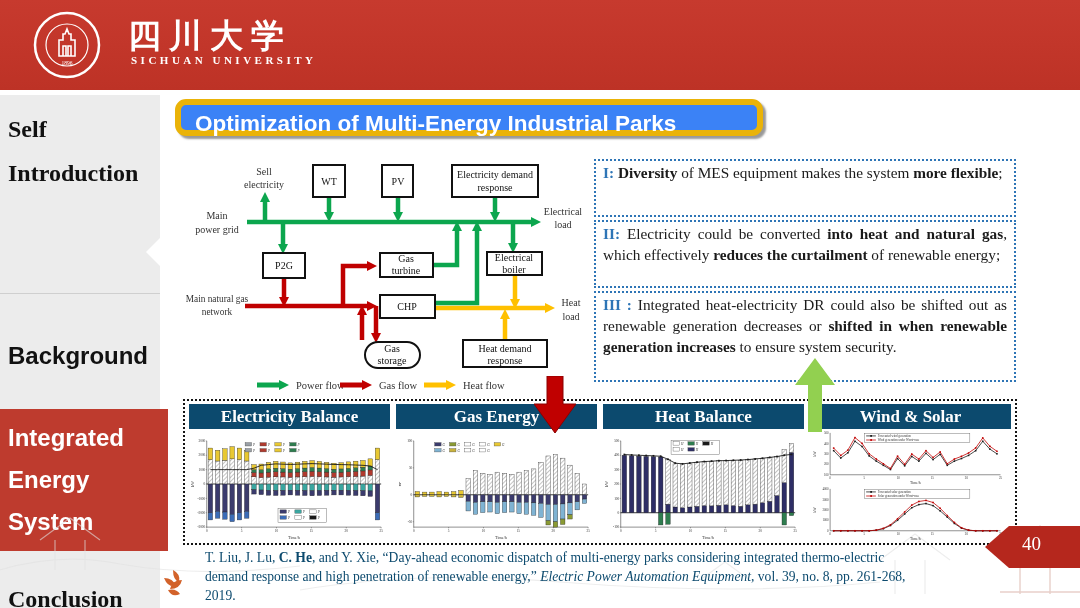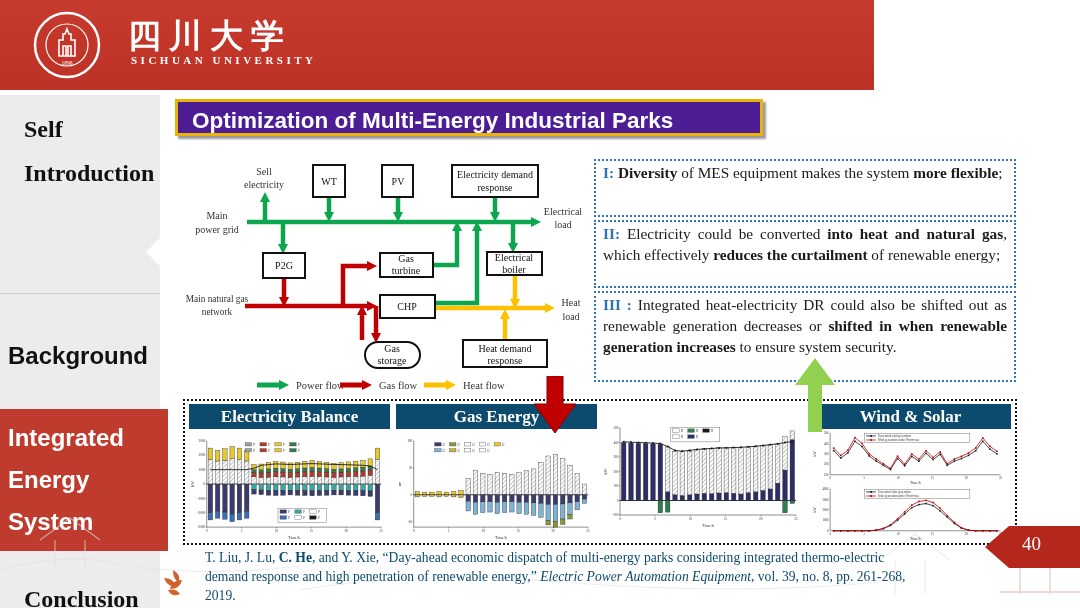--- a/index.html
+++ b/index.html
@@ -1,37 +1,37 @@
 <!DOCTYPE html>
 <html><head>
 <meta charset="utf-8">
 <style>
   html,body{margin:0;padding:0;background:#fff;}
   #slide{position:relative;width:1080px;height:608px;overflow:hidden;background:#fff;
          font-family:"Liberation Serif",serif;}
   
-  .banner{position:absolute;left:0;top:0;width:874px;height:90px;background:#c2362b;
+  .banner{position:absolute;left:0;top:0;width:1080px;height:90px;background:#c2362b;
           background-image:linear-gradient(180deg,#c73a2e,#bd3226);}
   .seal{position:absolute;left:32px;top:10px;}
   .cn-name{position:absolute;left:128px;top:14px;color:#fff;font-size:33px;font-weight:bold;
            letter-spacing:8px;font-family:"DejaVu Sans",sans-serif;}
   .en-name{position:absolute;left:131px;top:54px;color:#fff;font-size:11px;font-weight:bold;
            letter-spacing:3.5px;font-family:"Liberation Serif",serif;}
   
   .sidebar{position:absolute;left:0;top:95px;width:160px;height:513px;background:#ececec;}
   .side-item{position:absolute;left:0;width:160px;color:#111;}
-  .serif-item{font-family:"Liberation Serif",serif;font-weight:bold;font-size:24px;line-height:44px;padding-left:24px;}
+  .serif-item{font-family:"Liberation Serif",serif;font-weight:bold;font-size:24px;line-height:44px;padding-left:8px;}
   .sans-item{font-family:"Liberation Sans",sans-serif;font-weight:bold;font-size:24px;line-height:42px;padding-left:8px;}
   .side-divider{position:absolute;left:0;width:160px;height:1px;background:#cfcfcf;}
   .side-active{background:#be3b2e;color:#fff;padding-top:8px;padding-bottom:8px;}
   .notch{position:absolute;left:146px;top:238px;width:0;height:0;
          border-top:14px solid transparent;border-bottom:14px solid transparent;border-right:14px solid #fff;}
   
-  .title-bar{position:absolute;left:175px;top:99px;width:588px;height:37px;background:#4c1d95;
-             border:3px solid #eab308;border-radius:0;box-shadow:3px 3px 2px rgba(70,70,70,.55);
+  .title-bar{position:absolute;left:175px;top:99px;width:588px;height:37px;background:#3b82f6;
+             border:6px solid #eab308;border-radius:11px;box-shadow:3px 3px 2px rgba(70,70,70,.55);
              color:#fff;font-family:"Liberation Sans",sans-serif;font-weight:bold;font-size:22.5px;
              line-height:37px;padding-left:14px;box-sizing:border-box;}
   
   .note{position:absolute;left:594px;width:422px;border:2px dotted #2e75b6;box-sizing:border-box;
         padding:2px 7px 3px 7px;font-size:15.3px;line-height:1.36;text-align:justify;color:#1a1a1a;}
   .blue{color:#2e75b6;font-weight:bold;}
   
   .panel{position:absolute;left:183px;top:399px;width:834px;height:146px;border:2.5px dotted #141414;
          box-sizing:border-box;display:flex;gap:6px;padding:3px 4px;}
   .pcol{flex:1 1 0;display:flex;flex-direction:column;min-width:0;}
@@ -505,20 +505,21 @@
           <text x="46.12" y="22.94" font-size="3.4" fill="#333" font-style="italic">G</text>
           <rect x="53.12" y="19.740000000000002" width="6.5" height="3.4" fill="#c9b23c" stroke="#444" stroke-width="0.35"></rect>
           <text x="61.12" y="22.94" font-size="3.4" fill="#333" font-style="italic">G</text>
           <rect x="68.12" y="19.740000000000002" width="6.5" height="3.4" fill="#ffffff" stroke="#444" stroke-width="0.35"></rect>
           <text x="76.12" y="22.94" font-size="3.4" fill="#333" font-style="italic">G</text>
           <rect x="83.12" y="19.740000000000002" width="6.5" height="3.4" fill="#ffffff" stroke="#444" stroke-width="0.35"></rect>
           <text x="91.12" y="22.94" font-size="3.4" fill="#333" font-style="italic">G</text>
         </svg>
     </div>
     <div class="pcol">
+      <div class="phead">Heat Balance</div>
       <svg class="pchart" width="197" height="112" viewBox="0 0 197 112">
           <defs>
             <pattern id="h-heat" width="3" height="3" patternUnits="userSpaceOnUse" patternTransform="rotate(45)">
               <rect width="3" height="3" fill="#fff"></rect>
               <line x1="0" y1="0" x2="0" y2="3" stroke="#555" stroke-width="0.7"></line>
             </pattern>
           </defs>
           <line x1="17" y1="12" x2="17" y2="99" stroke="#444" stroke-width="0.6"></line>
           <line x1="17" y1="99" x2="193" y2="99" stroke="#444" stroke-width="0.6"></line>
           <text x="15.5" y="100.2" text-anchor="end" font-size="3.4" fill="#333">-100</text>

